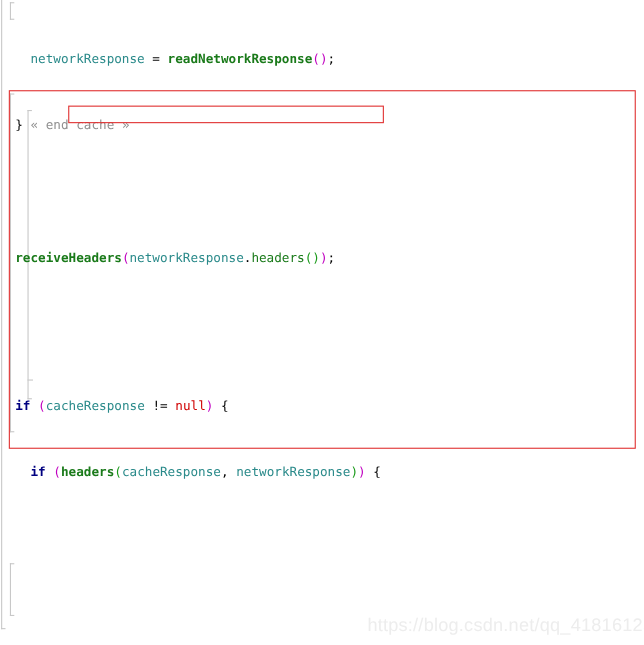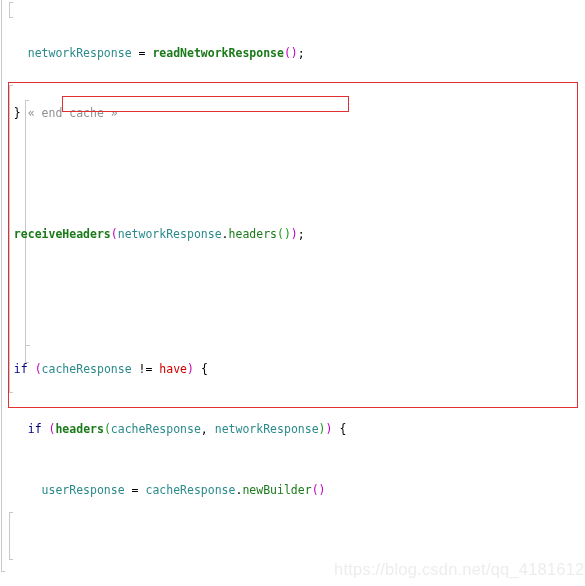--- a/index.html
+++ b/index.html
@@ -25,21 +25,21 @@
     line-height: 15.05px;
     white-space: pre;
     color: #000000;
   }
   .line {
     height: 15.05px;
     white-space: pre;
     position: relative;
   }
   
-  .kw      { color: #000080; font-weight: normal; }                          
+  .kw      { color: #000080; font-weight: bold; }                          
   .var     { color: #2a8a8a; }       
   .mth     { color: #1a7a1a; font-weight: bold; }       
   .mthpl   { color: #1a7a1a; } 
   .lit     { color: #d00000; }                          
   .cmt     { color: #a020a0; }                          
   .fold    { color: #909090; }                          
   .p1      { color: #c000c0; }                          
   .p2      { color: #1a9a1a; }                          
   .punct   { color: #000000; }
   
@@ -102,25 +102,24 @@
 
     <div class="line">  <span class="punct">}</span> <span class="fold">« end cache »</span></div>
 
     <div class="line"> </div>
 
     <div class="line">  <span class="mth">receiveHeaders</span><span class="p1">(</span><span class="var">networkResponse</span><span class="punct">.</span><span class="mthpl">headers</span><span class="p2">()</span><span class="p1">)</span><span class="punct">;</span></div>
 
     <div class="line"> </div>
 
 
-    <div class="line">  <span class="kw">if</span> <span class="p1">(</span><span class="var">cacheResponse</span> <span class="punct">!=</span> <span class="lit">have</span><span class="p1">)</span> <span class="punct">{</span></div>
+    <div class="line">  <span class="kw">if</span> <span class="p1">(</span><span class="var">cacheResponse</span> <span class="punct">!=</span> <span class="lit">null</span><span class="p1">)</span> <span class="punct">{</span></div>
 
     <div class="line">    <span class="kw">if</span> <span class="p1">(</span><span class="mth">headers</span><span class="p2">(</span><span class="var">cacheResponse</span><span class="punct">,</span> <span class="var">networkResponse</span><span class="p2">)</span><span class="p1">)</span> <span class="punct">{</span></div>
 
-    <div class="line">      <span class="var">userResponse</span> <span class="punct">=</span> <span class="var">cacheResponse</span><span class="punct">.</span><span class="mthpl">newBuilder</span><span class="p1">()</span></div>
 
     
 
     
 
     
 
     
 
     

